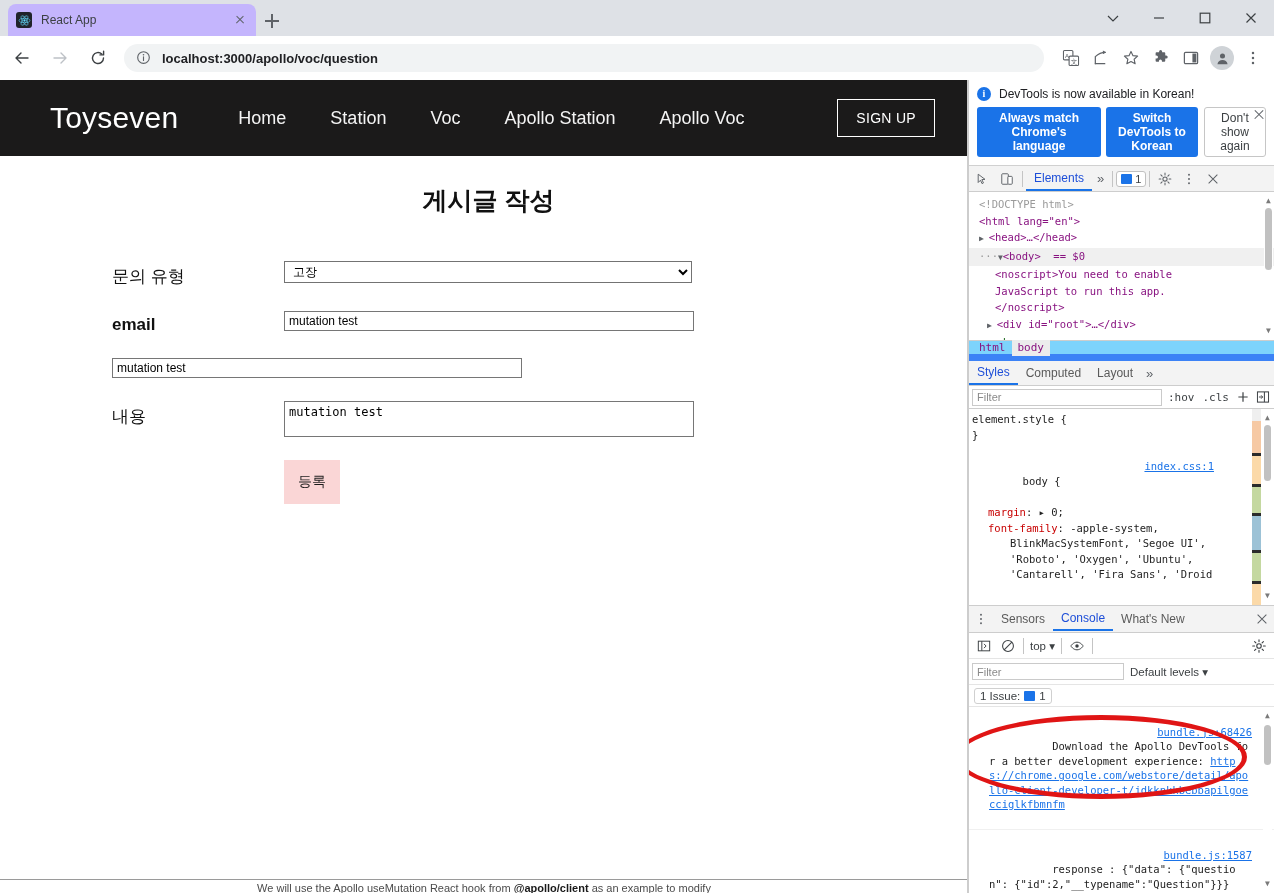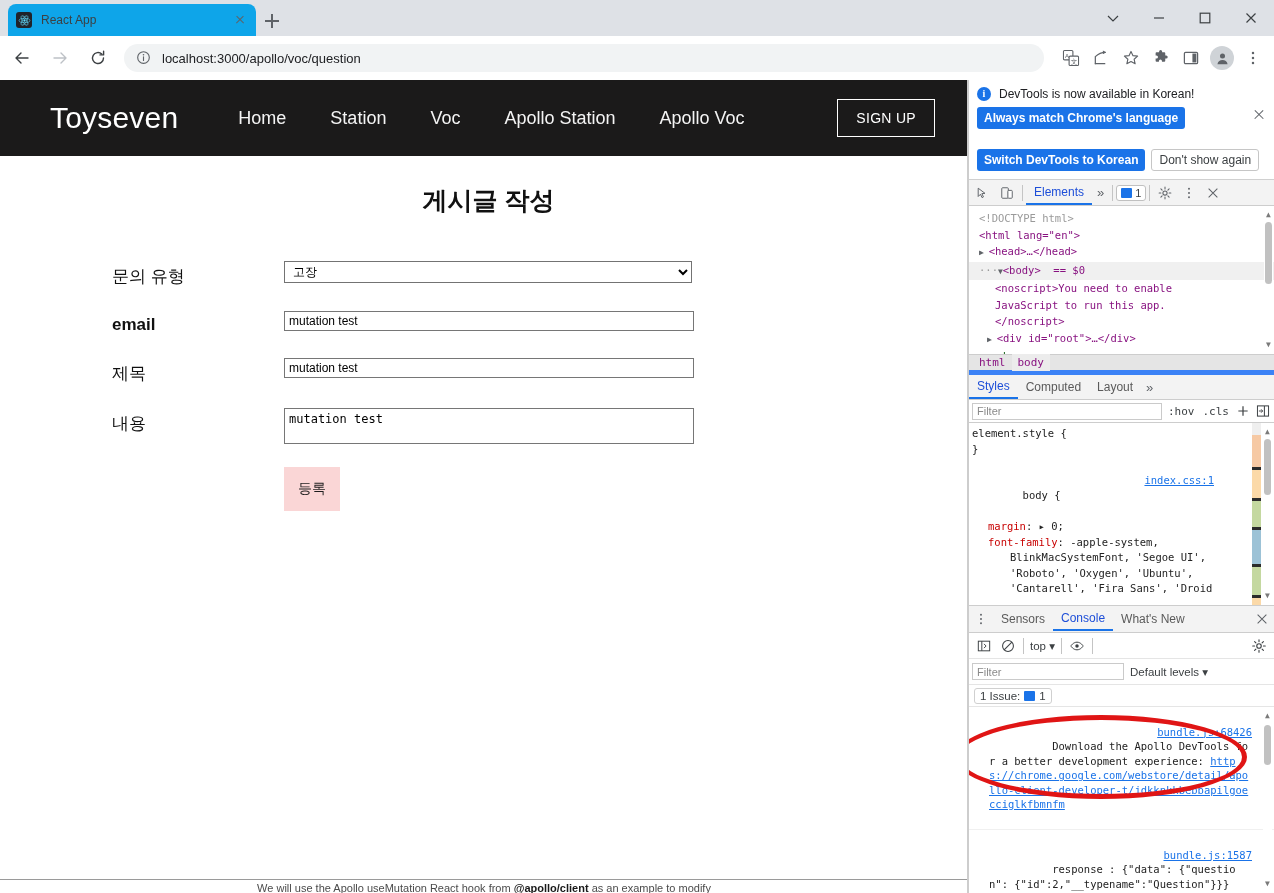--- a/index.html
+++ b/index.html
@@ -13,21 +13,21 @@
   }
   .app { position: relative; width: 1274px; height: 893px; overflow: hidden; background:#fff; }
 
   
   .tabstrip {
     position: absolute; top: 0; left: 0; width: 1274px; height: 36px;
     background: #dee1e6;
   }
   .tab {
     position: absolute; left: 8px; top: 4px; width: 248px; height: 32px;
-    background: #0ea5e9; border-radius: 8px 8px 0 0;
+    background: #c4b5fd; border-radius: 8px 8px 0 0;
     display: flex; align-items: center; padding: 0 8px;
   }
   .tab-favicon {
     width: 16px; height: 16px; border-radius: 3px; background: #20232a;
     display: flex; align-items: center; justify-content: center; flex: none;
     margin-right: 9px;
   }
   .tab-title {
     font-size: 12px; color: #3c4043; flex: 1;
     white-space: nowrap; overflow: hidden; text-overflow: ellipsis;
@@ -60,21 +60,21 @@
     background: #fff; display: flex; align-items: center;
   }
   .navbtn { width: 32px; height: 32px; position: relative; margin-left: 6px; cursor: pointer; }
   .navbtn svg { position: absolute; left: 50%; top: 50%; transform: translate(-50%,-50%); }
   .omnibox {
     flex: 1; height: 28px; margin: 0 8px 0 10px; background: #f1f3f4;
     border-radius: 14px; display: flex; align-items: center; padding: 0 12px;
     max-width: 920px;
   }
   .omni-icon { width: 16px; height: 16px; margin-right: 10px; flex: none; }
-  .omni-url { font-size: 13px; color: #202124; white-space: nowrap; }
+  .omni-url { font-size: 13px; color: #202124; white-space: nowrap; font-weight: bold; }
   .toolbar-icons { display: flex; align-items: center; margin-left: auto; padding-right: 6px; }
   .tbi { width: 30px; height: 30px; position: relative; cursor: pointer; }
   .tbi svg { position: absolute; left: 50%; top: 50%; transform: translate(-50%,-50%); }
   .avatar-btn {
     width: 24px; height: 24px; border-radius: 50%; background: #cfd3d7;
     display: flex; align-items: center; justify-content: center; margin: 0 4px; cursor: pointer;
   }
 
   
   .viewport {
@@ -148,21 +148,21 @@
   .dt-banner {
     border-bottom: 1px solid #d0d0d0; padding: 7px 8px 8px 8px; background: #fff;
     position: relative; flex: none;
   }
   .dt-banner-row1 { display: flex; align-items: center; font-size: 12px; color: #202124; }
   .info-icon {
     width: 14px; height: 14px; border-radius: 50%; background: #1a73e8;
     color: #fff; font-size: 10px; font-weight: bold; text-align: center;
     line-height: 14px; margin-right: 8px; flex: none; font-family: "Liberation Serif", serif;
   }
-  .dt-banner-btns { margin-top: 6px; display: flex; flex-direction: column; gap: 20px; align-items: flex-start; }
+  .dt-banner-btns { margin-top: 6px; display: flex; flex-direction: row; gap: 5px; align-items: flex-start; }
   .btn-blue {
     background: #1a73e8; color: #fff; border: none; font-size: 12px; font-weight: bold;
     padding: 4px 7px; border-radius: 3px; cursor: pointer; font-family: "Liberation Sans", sans-serif;
   }
   .btn-row2 { display: flex; gap: 6px; align-items: center; }
   .btn-plain {
     background: #fff; color: #3c4043; border: 1px solid #c6c6c6; font-size: 12px;
     padding: 3px 7px; border-radius: 3px; cursor: pointer; font-family: "Liberation Sans", sans-serif;
   }
   .banner-close {
@@ -205,22 +205,22 @@
   .grey { color: #9a9a9a; }
   .dots { color: #9a9a9a; }
   .tri { color: #5f6368; font-size: 8px; }
   .sb-v {
     position: absolute; right: 1px; top: 4px; width: 9px; bottom: 4px; background: #fff;
   }
   .sb-v .thumb { position: absolute; left: 1px; width: 7px; background: #c1c1c1; border-radius: 4px; }
   .sb-arrow { position:absolute; left:0; width: 9px; height: 10px; color:#7a7a7a; font-size: 8px; text-align:center; line-height:10px;}
 
   .dt-crumb {
-    height: 21px; border-top: 1px solid #cdcdcd; border-bottom: 5px solid #3b82f6;
-    display: flex; align-items: center; font-size: 11px; padding: 0 4px; background: #e5e5e5; flex: none;
+    height: 21px; border-top: 1px solid #cdcdcd; border-bottom: 7px solid #3b82f6;
+    display: flex; align-items: center; font-size: 11px; padding: 0 4px; background: #7dd3fc; flex: none;
     font-family: "DejaVu Sans Mono", monospace;
   }
   .crumb-item { padding: 2px 6px; color: #881280; cursor: pointer; }
   .crumb-item.active { background: #ececec; }
 
   .styles-tabs {
     height: 25px; display: flex; align-items: center; border-bottom: 1px solid #cdcdcd;
     background: #f3f3f3; flex: none;
   }
   .styles-toolbar {
@@ -434,21 +434,20 @@
             <option>고장</option>
           </select>
         </div>
 
         <div class="form-row">
           <div class="form-label bold">email</div>
           <input class="field-text" value="mutation test" style="">
         </div>
 
         <div class="form-row">
-          <div class="form-label">제목</div>
           <input class="field-text" value="mutation test" style="">
         </div>
 
         <div class="form-row">
           <div class="form-label">내용</div>
           <textarea class="field-area" style="">mutation test</textarea>
         </div>
 
         <div class="form-row submit-row">
           <div class="form-label"></div>

